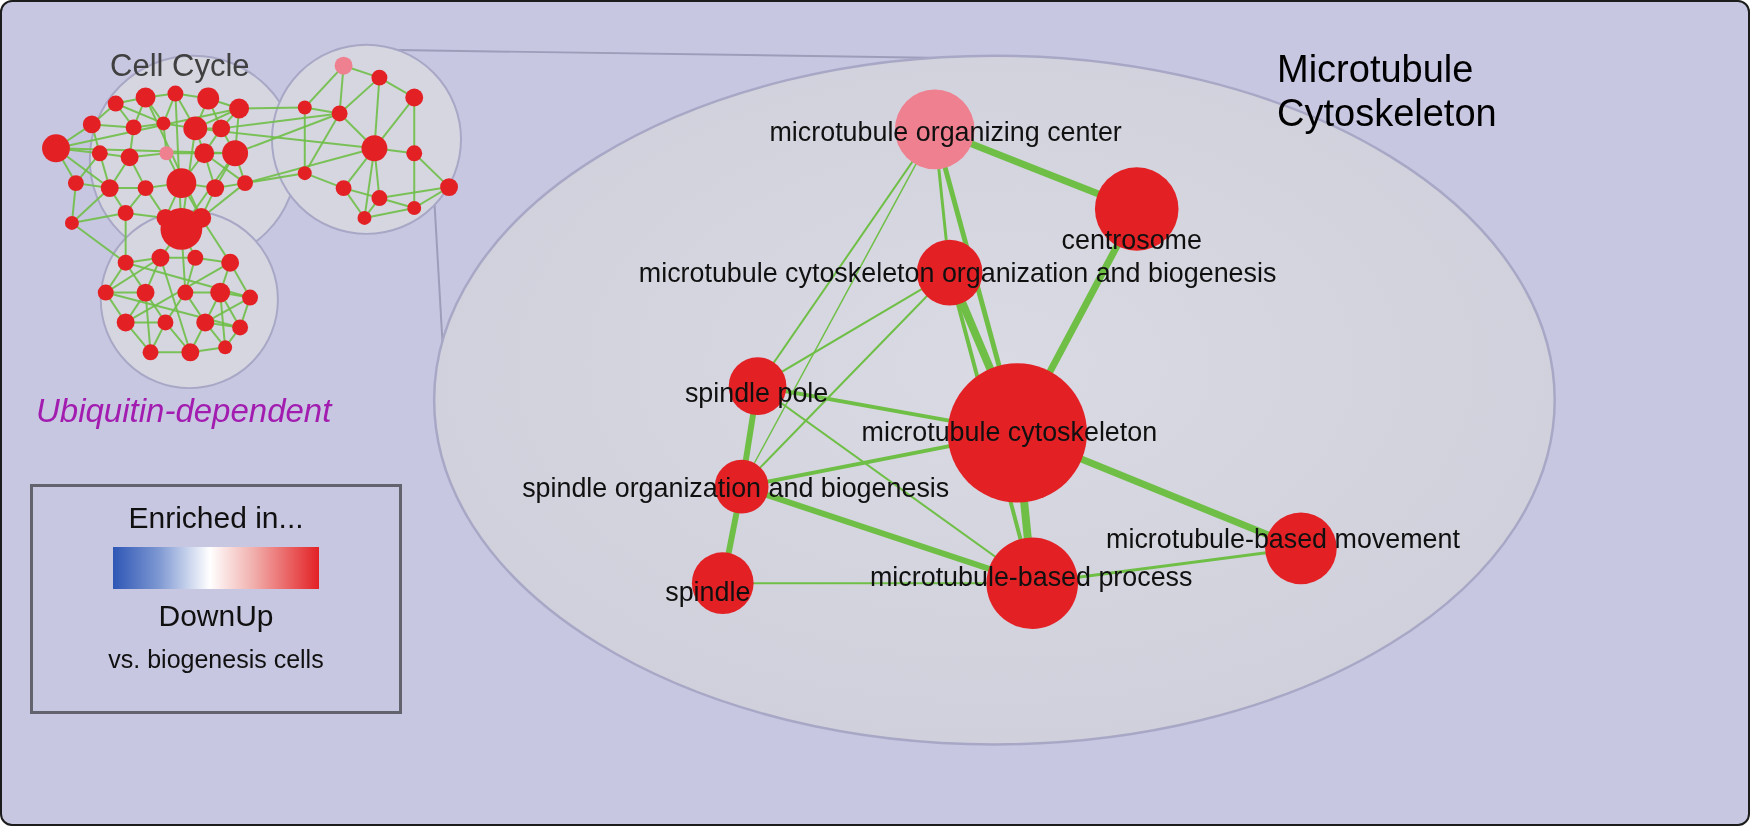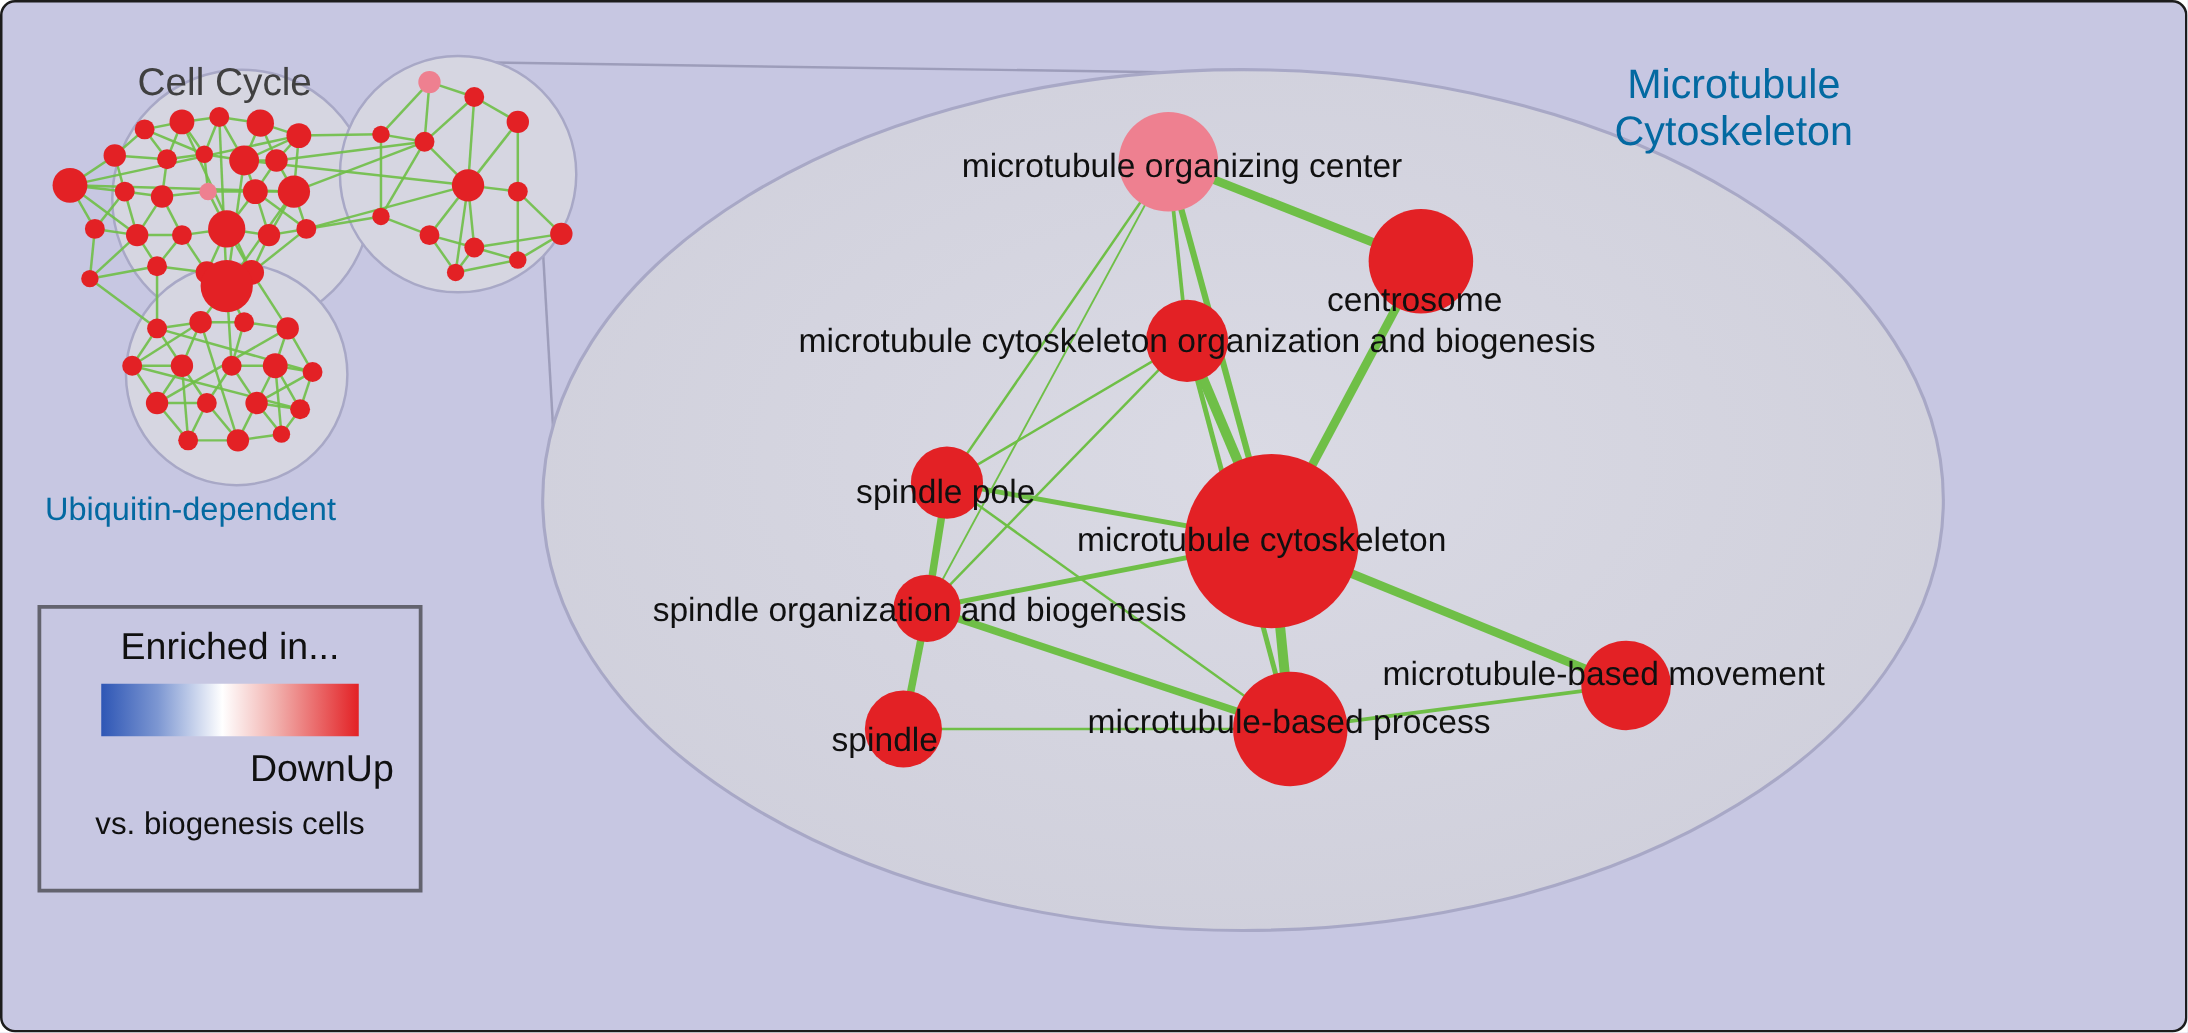--- a/index.html
+++ b/index.html
@@ -16,43 +16,43 @@
   }
   svg.net { position: absolute; left: 0; top: 0; width: 100%; height: 100%; }
   svg text { font-family: "Liberation Sans", sans-serif; }
 
   .cell-cycle-label {
     position: absolute; left: 108px; top: 46px;
     font-size: 31px; color: #404040; white-space: nowrap;
   }
   .ubiquitin-label {
     position: absolute; left: 34px; top: 390px;
-    font-size: 26px; color: #0369a1; line-height: 1.18; white-space: nowrap;
+    font-size: 33px; color: #a21caf; line-height: 1.18; white-space: nowrap; font-style: italic;
   }
   .microtubule-label {
     position: absolute; left: 1275px; top: 46px; width: 220px;
-    text-align: center; font-size: 33px; color: #0369a1; line-height: 1.15;
+    text-align: left; font-size: 38px; color: #000000; line-height: 1.15;
   }
 
   .legend {
     position: absolute; left: 28px; top: 482px;
-    width: 308px; height: 230px;
+    width: 372px; height: 230px;
     box-sizing: border-box;
     border: 3px solid #63636e;
     display: flex; flex-direction: column; align-items: center;
     color: #101010;
   }
   .legend-title { font-size: 30px; margin-top: 14px; }
   .gradient-bar {
     width: 206px; height: 42px; margin-top: 12px;
     background: linear-gradient(to right,
       #2e56b5 0%, #7d97d2 22%, #ffffff 47%, #f1b0ad 68%, #e32125 100%);
   }
   .du-row {
-    width: 262px; display: flex; justify-content: flex-end;
+    width: 262px; display: flex; justify-content: center;
     font-size: 30px; margin-top: 10px;
   }
   .legend-caption { font-size: 25px; margin-top: 10px; text-align: center; line-height: 1.28; }
 </style>
 </head>
 <body>
 
 <div class="figure">
 
   <svg class="net" id="netSvg" viewBox="0 0 1750 826">

